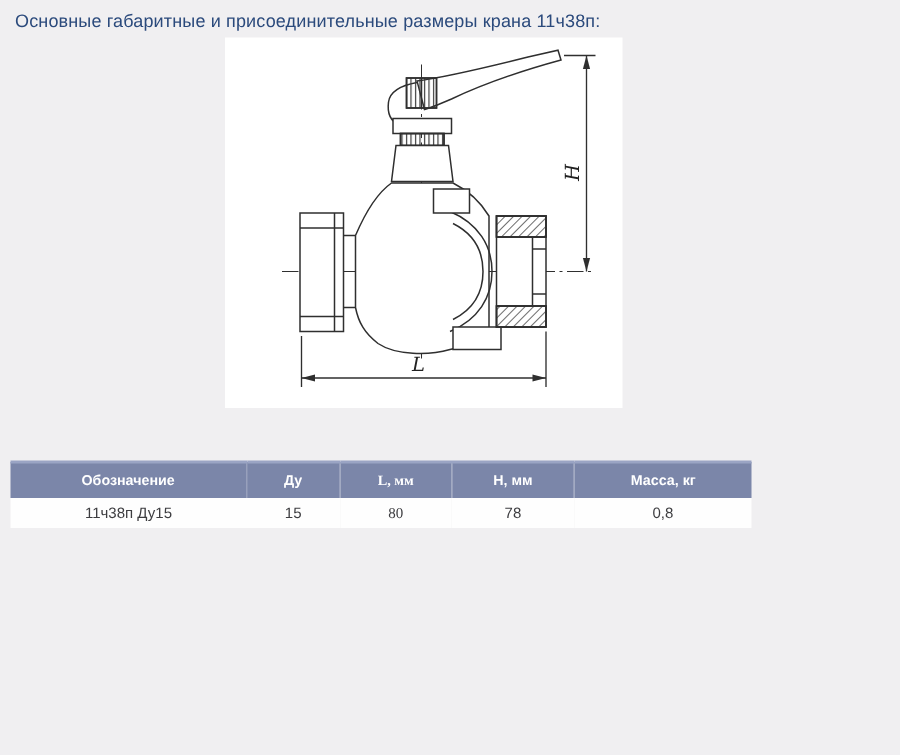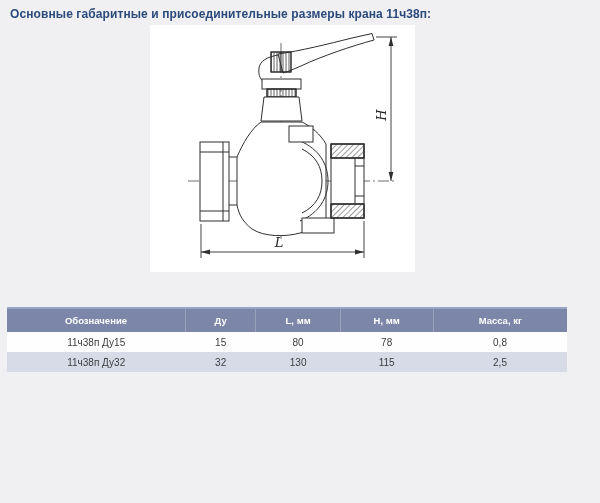--- a/index.html
+++ b/index.html
@@ -3,49 +3,49 @@
 <meta charset="utf-8">
 <style>
   html,body{margin:0;padding:0;}
   body{
     width:600px;height:503px;position:relative;overflow:hidden;
     background:var(--page-bg,#f0eff1);
     font-family:"Liberation Sans",sans-serif;
   }
   .page-title{
     position:absolute;left:10px;top:7px;
-    font-size:12px;font-weight:bold;letter-spacing:.1px;
+    font-size:12px;font-weight:normal;letter-spacing:.1px;
     color:var(--title-color,#2b4a7c);
   }
   .drawing-panel{
     position:absolute;left:150px;top:25px;width:265px;height:247px;
     background:#ffffff;
   }
   .drawing-panel svg{display:block;}
   .dims-table{
-    position:absolute;left:7px;top:307px;width:560px;
+    position:absolute;left:7px;top:307px;width:494px;
     border-collapse:collapse;table-layout:fixed;
   }
   .dims-table thead th{
     background:var(--header-bg,#7b86a9);
     color:#ffffff;font-weight:bold;font-size:9.5px;
     height:23px;padding:0;text-align:center;
     border-top:2px solid var(--header-top-border,#9aa4c4);
     border-left:1px solid rgba(255,255,255,.22);
   }
   .dims-table thead th:first-child{border-left:none;}
   .dims-table tbody td{
     height:20px;padding:0;text-align:center;
     font-size:10px;color:#3d3d40;margin-top:20px;
   }
   .dims-table tbody tr:nth-child(odd) td{background:#fefefe;}
   .dims-table tbody tr:nth-child(even) td{background:var(--row-alt-bg,#d7dbe7);}
   .dims-table th:nth-child(1),.dims-table td:nth-child(1){width:32%;}
   .dims-table th:nth-child(2),.dims-table td:nth-child(2){width:12.5%;}
-  .dims-table th:nth-child(3),.dims-table td:nth-child(3){width:15%;}
+  .dims-table th:nth-child(3),.dims-table td:nth-child(3){width:15%;font-family:Liberation Serif, serif;}
   .dims-table th:nth-child(4),.dims-table td:nth-child(4){width:16.5%;}
   .dims-table th:nth-child(5),.dims-table td:nth-child(5){width:24%;}
   .dim-label{
     font-family:"DejaVu Serif","Liberation Serif",serif;
     font-style:italic;font-size:13px;fill:#222;
   }
 </style>
 </head>
 <body>
 
@@ -140,21 +140,14 @@
       </tr>
   </thead>
   <tbody>
       <tr>
         <td>11ч38п Ду15</td>
         <td>15</td>
         <td>80</td>
         <td>78</td>
         <td>0,8</td>
       </tr>
-      <tr>
-        <td>11ч38п Ду32</td>
-        <td>32</td>
-        <td>130</td>
-        <td>115</td>
-        <td>2,5</td>
-      </tr>
     </tbody>
 </table>
 
 </body></html>

